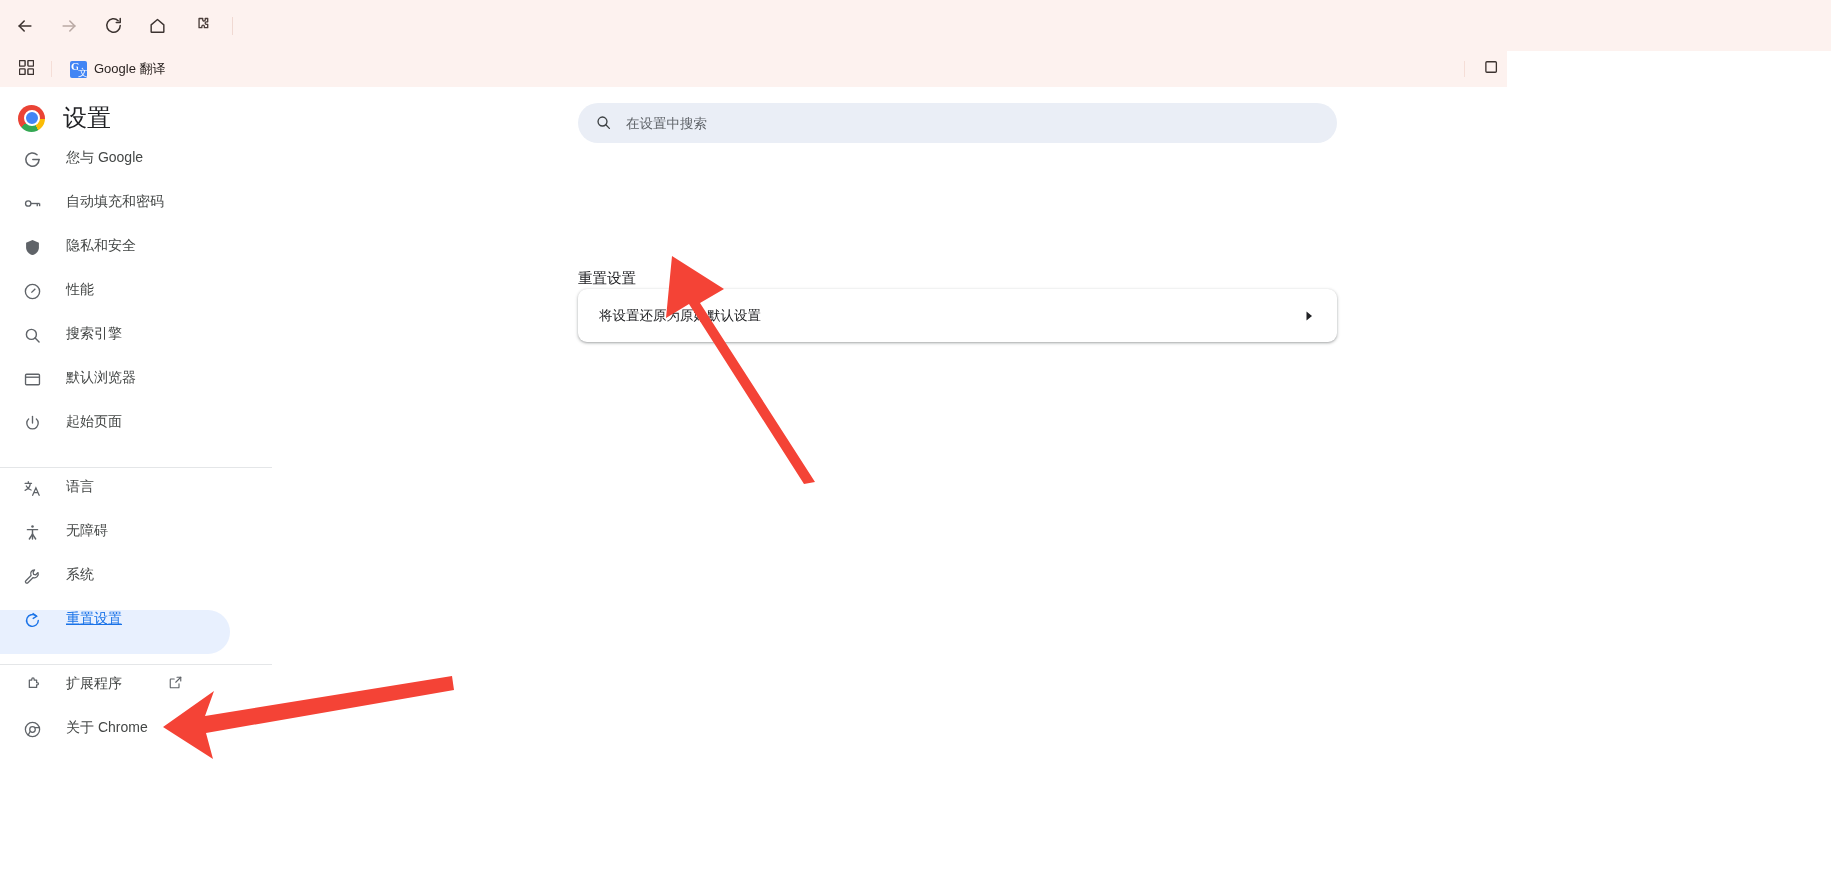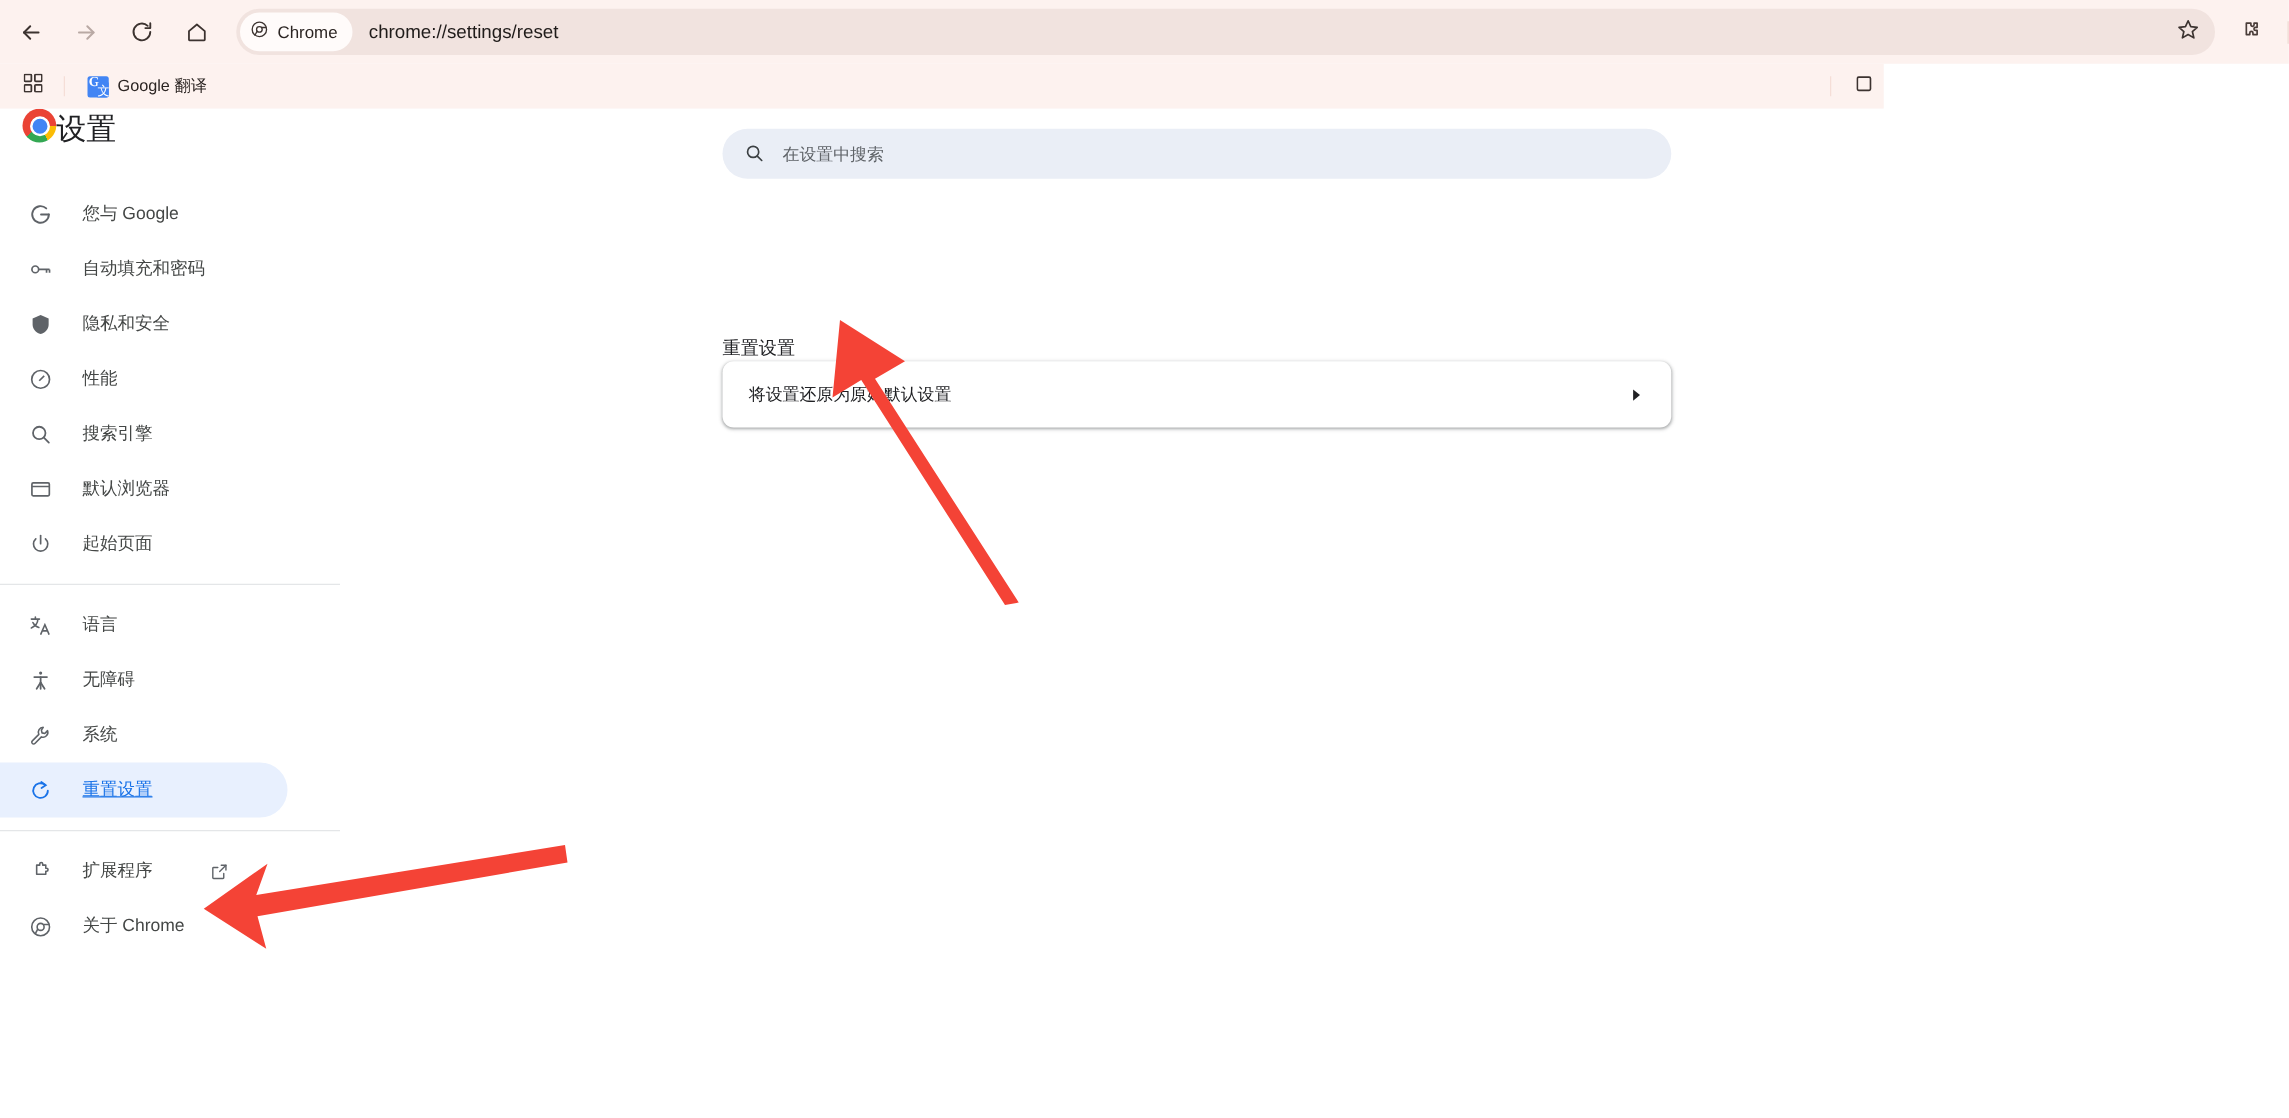--- a/index.html
+++ b/index.html
@@ -139,41 +139,41 @@
     overflow: hidden;
   }
 
   
   #sidebar {
     position: absolute; top: 0; left: 0;
     width: 272px; height: 807px;
     background: #ffffff;
   }
   #settings-header {
-    display: flex; 
+    display: flex; align-items: center; gap: 18px;
     height: 62px; padding-left: 18px;
   }
   #settings-title {
     font-size: 24px; color: #202124; font-weight: 400;
   }
   #chrome-logo {
     width: 27px; height: 27px; border-radius: 50%;
     background: conic-gradient(from -30deg, #ea4335 0deg 120deg, #fbbc05 120deg 180deg, #34a853 180deg 260deg, #ea4335 260deg 360deg);
     position: relative; flex: 0 0 auto;
   }
   #chrome-logo::after {
     content: ""; position: absolute;
     left: 50%; top: 50%; transform: translate(-50%,-50%);
     width: 12px; height: 12px; border-radius: 50%;
     background: #4285f4; border: 2px solid #fff;
   }
 
   .nav-list { padding: 0; margin: 0; list-style: none; }
   .nav-item {
-    display: flex; align-items: center;
+    display: flex; align-items: flex-start;
     height: 44px;
     padding-left: 22px;
     gap: 24px;
     color: #444746;
     font-size: 14px;
     border-radius: 0 22px 22px 0;
     margin-right: 42px;
     position: relative;
   }
   .nav-item .nav-icon {
@@ -285,41 +285,20 @@
     </div>
 
     <div class="nav-btn" id="btn-home">
       <span>
         <svg width="19" height="19" viewBox="0 0 24 24" fill="none" stroke="currentColor" stroke-width="1.8" stroke-linecap="round" stroke-linejoin="round">
           <path d="M4 11.2 12 4.5l8 6.7V20a0.6 0.6 0 0 1-.6.6H4.6A0.6 0.6 0 0 1 4 20z"></path>
         </svg>
       </span>
     </div>
 
-    <div id="omnibox">
-      <div id="chrome-chip">
-        <span>
-          <svg width="15" height="15" viewBox="0 0 24 24" fill="none" stroke="#3c3330" stroke-width="1.7">
-            <circle cx="12" cy="12" r="9.2"></circle>
-            <circle cx="12" cy="12" r="3.6"></circle>
-            <line x1="14.8" y1="9.6" x2="21.2" y2="9.6"></line>
-            <line x1="9.4" y1="13.7" x2="6.3" y2="19.6"></line>
-          </svg>
-        </span>
-        <span id="chrome-chip-label">Chrome</span>
-      </div>
-      <div id="omnibox-url">chrome://settings/reset</div>
-      <div id="star-btn">
-        <span>
-          <svg width="19" height="19" viewBox="0 0 24 24" fill="none" stroke="currentColor" stroke-width="1.7" stroke-linejoin="round">
-            <polygon points="12,3.3 14.7,9.3 21.2,9.9 16.3,14.2 17.8,20.6 12,17.2 6.2,20.6 7.7,14.2 2.8,9.9 9.3,9.3"></polygon>
-          </svg>
-        </span>
-      </div>
-    </div>
 
     <div id="ext-puzzle-btn">
       <span>
         <svg width="19" height="19" viewBox="0 0 24 24" fill="none" stroke="currentColor" stroke-width="1.7" stroke-linejoin="round">
           <path d="M10.5 3.2h3v1.6a1.6 1.6 0 0 0 3.2 0V3.2h3.1v4.2h-1.6a1.6 1.6 0 0 0 0 3.2h1.6v4.2h-4.2v-1.6a1.6 1.6 0 0 0-3.2 0v1.6H8.9V3.2z" transform="translate(-2.5,2.5)"></path>
         </svg>
       </span>
     </div>
     <div class="chrome-sep"></div>
   </div>

